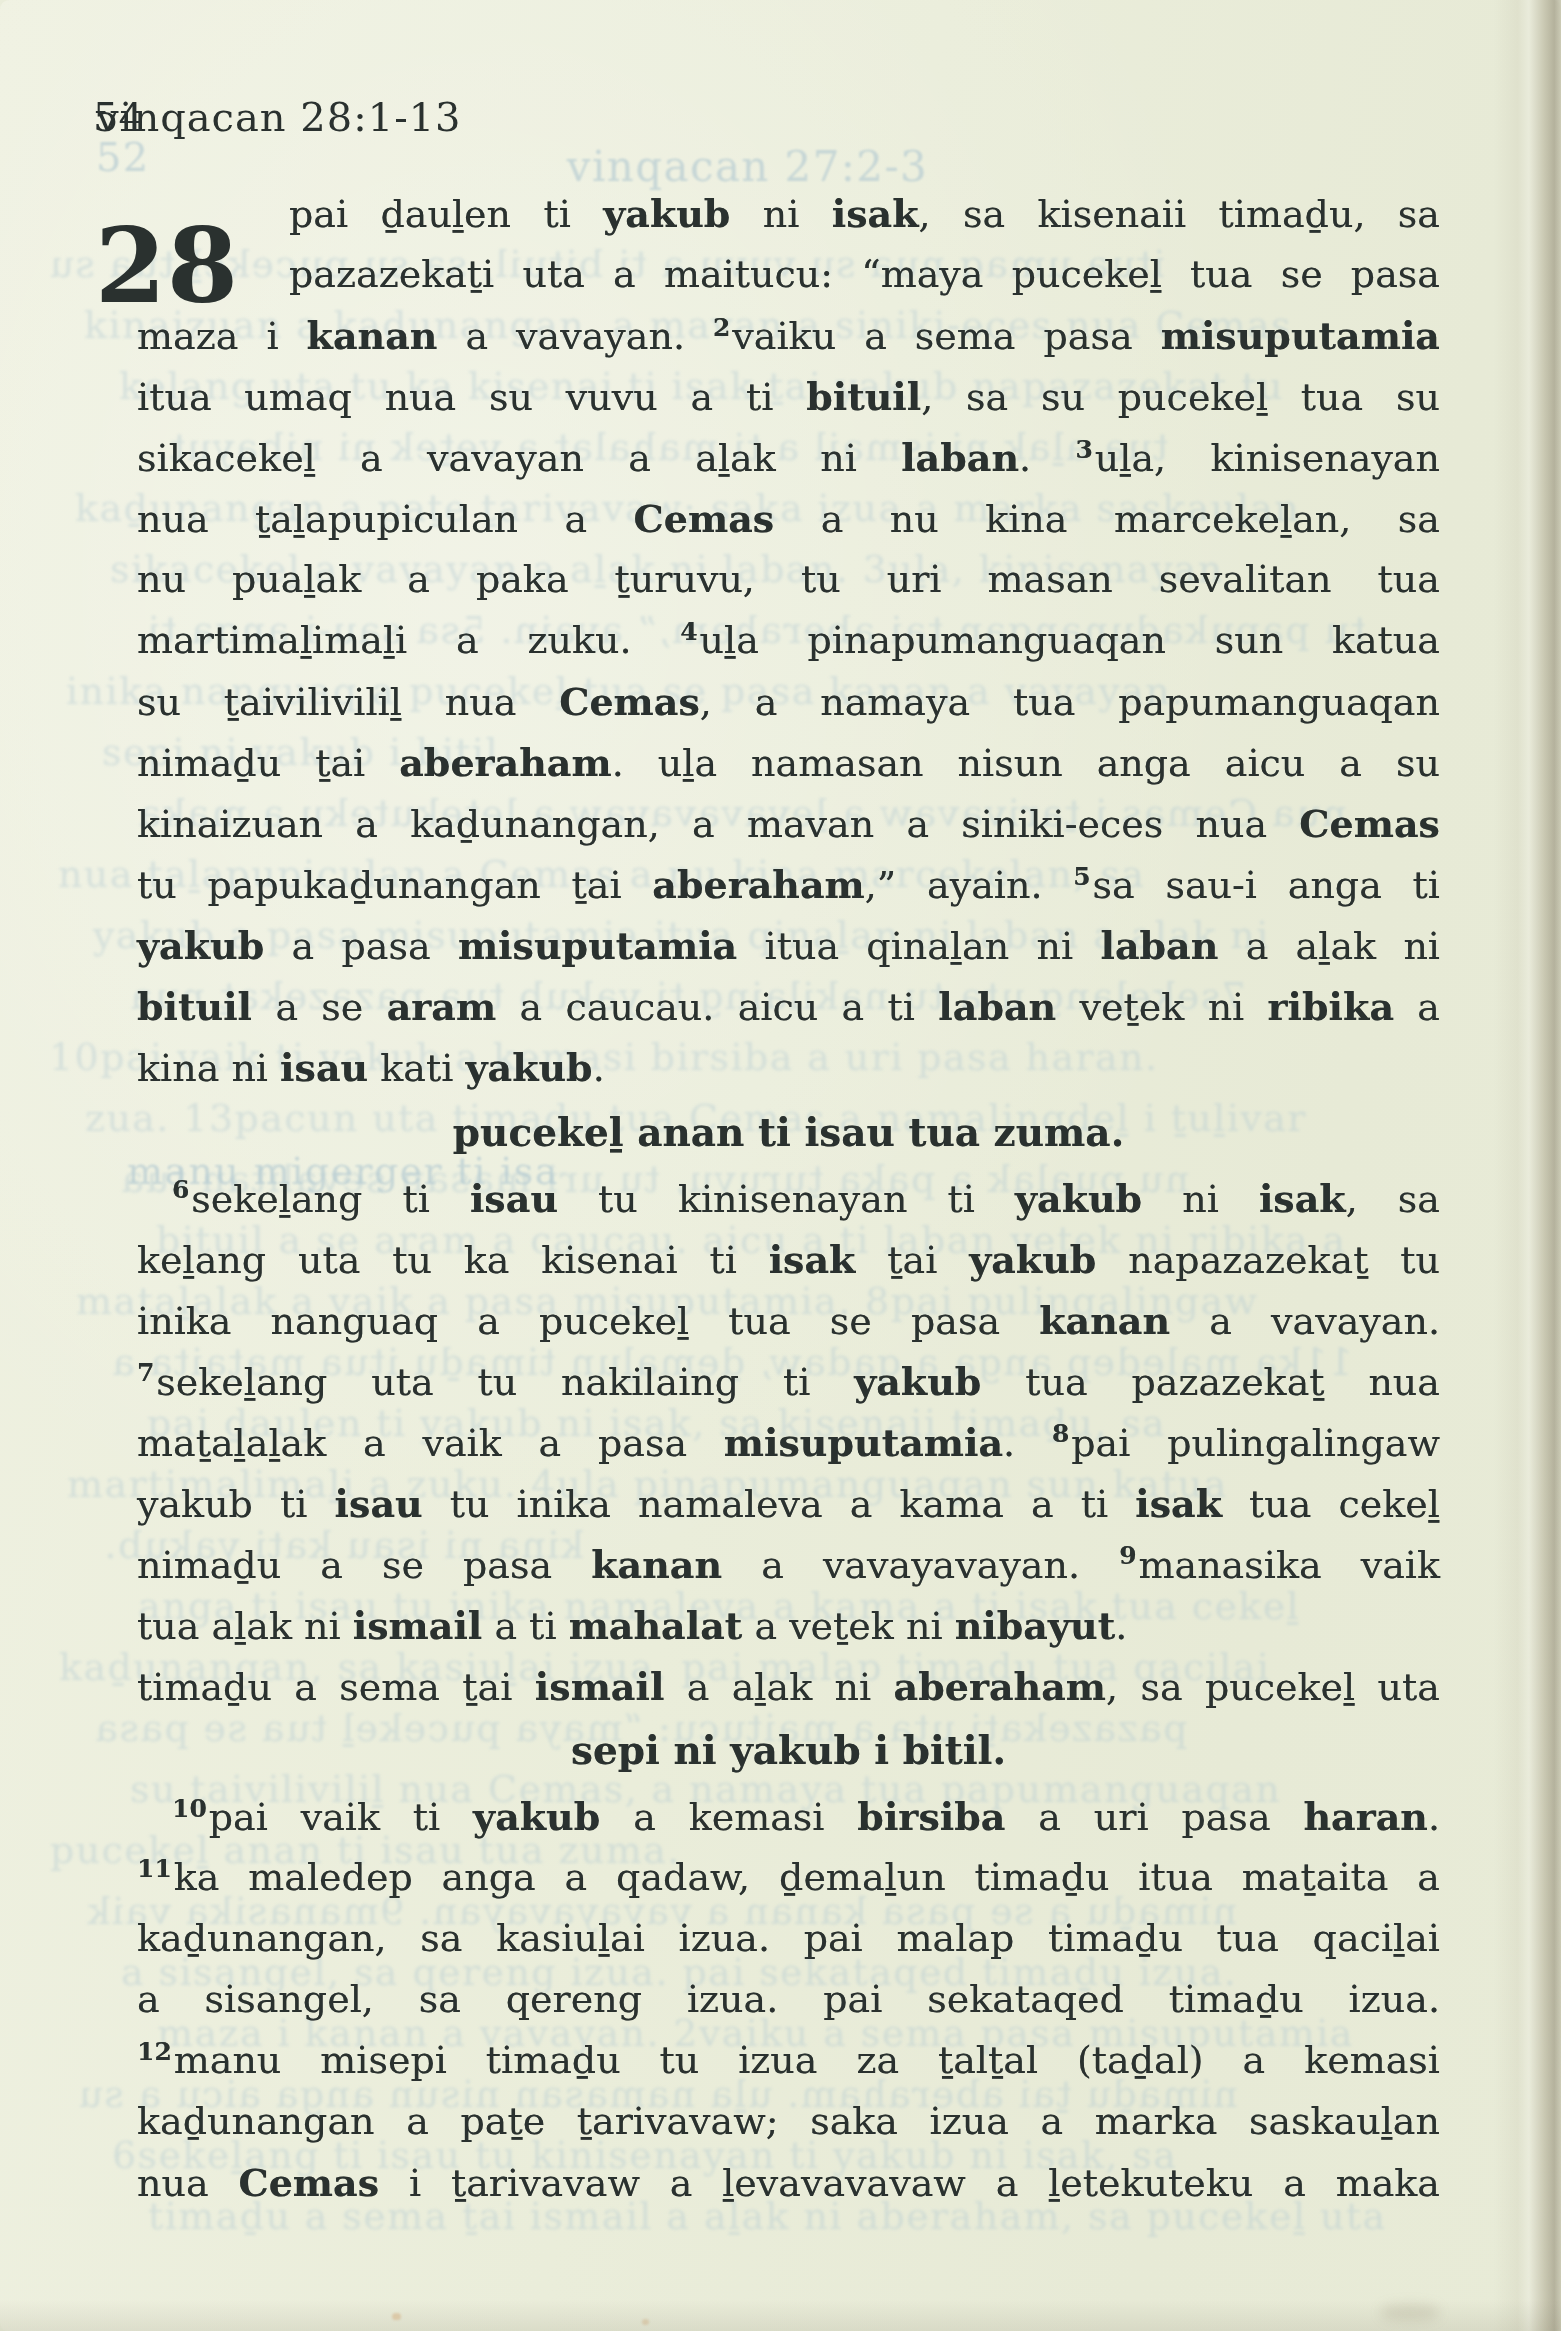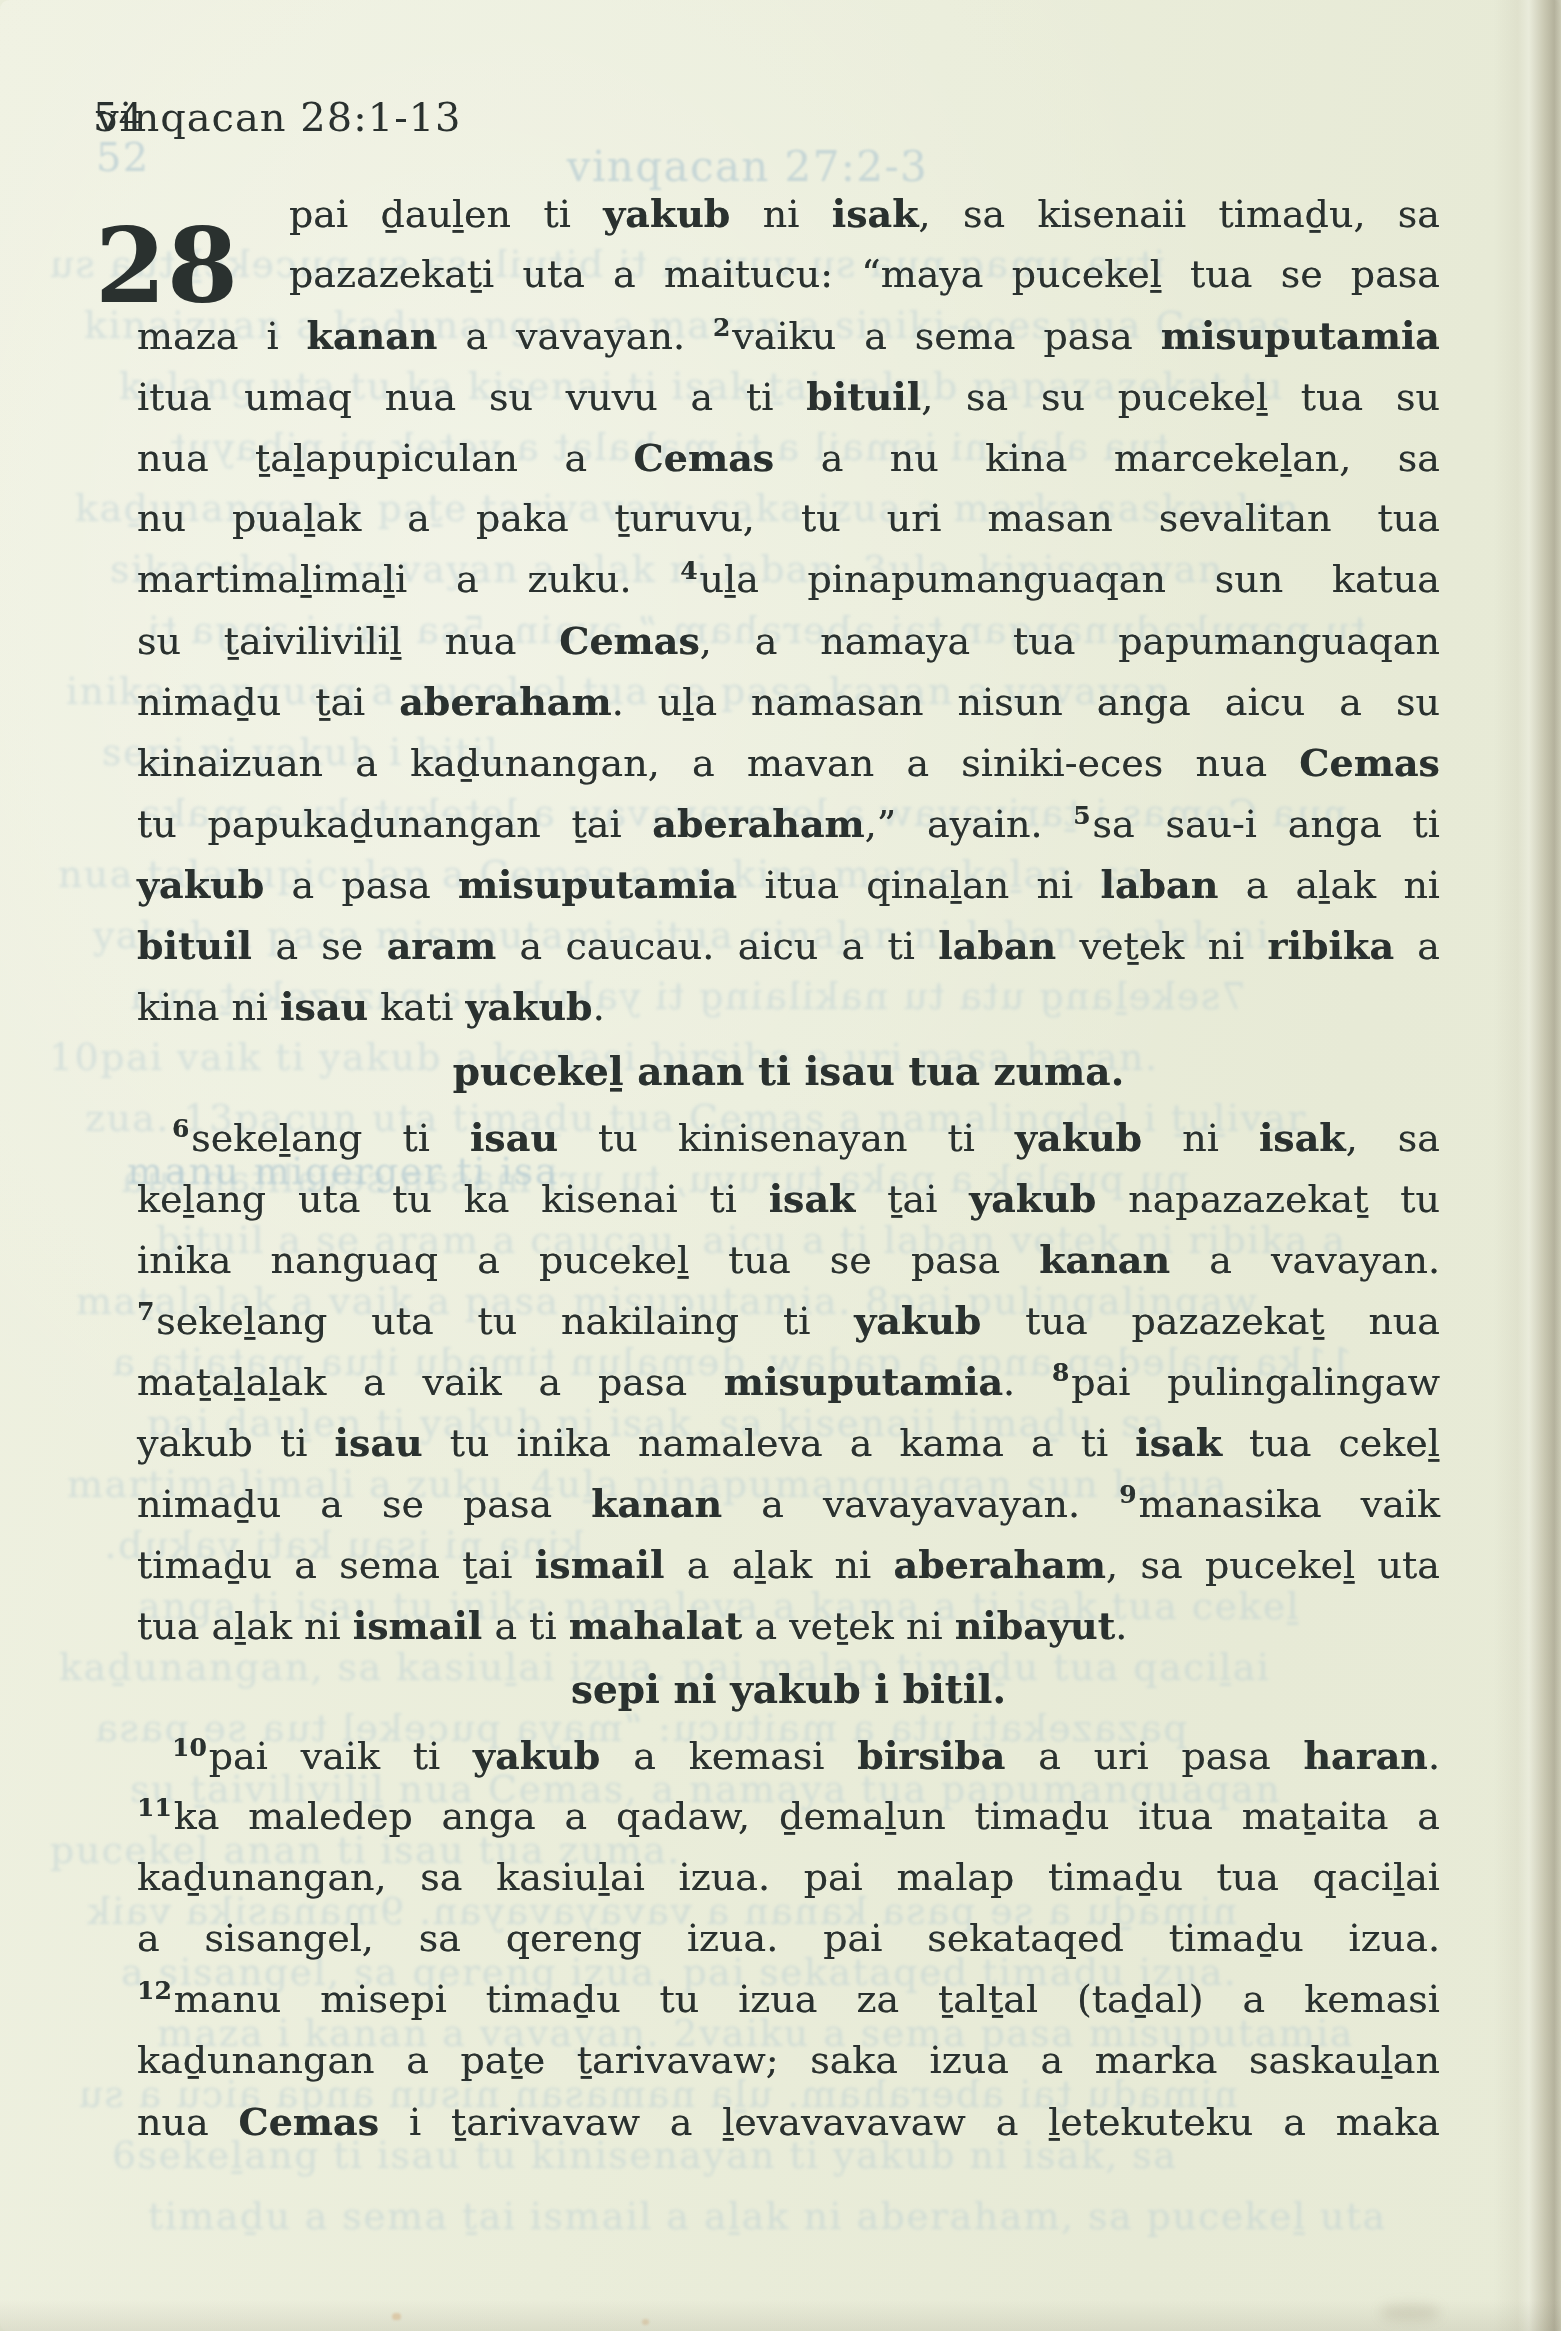--- a/index.html
+++ b/index.html
@@ -146,40 +146,41 @@
 
   <div class="content">
     <div class="pagenum">54</div>
     <div class="runhead">vinqacan 28:1-13</div>
     <div class="chapnum">28</div>
     <div class="textcol" id="textcol">
         <div class="line ind-chapter"><span class="seg">pai ḏauḻen ti </span><span class="seg-b">yakub</span><span class="seg"> ni </span><span class="seg-b">isak</span><span class="seg">, sa kisenaii timaḏu, sa</span></div>
         <div class="line ind-chapter"><span class="seg">pazazekaṯi uta a maitucu: “maya pucekeḻ tua se pasa</span></div>
         <div class="line"><span class="seg">maza i </span><span class="seg-b">kanan</span><span class="seg"> a vavayan. </span><span class="seg-sup">2</span><span class="seg">vaiku a sema pasa </span><span class="seg-b">misuputamia</span></div>
         <div class="line"><span class="seg">itua umaq nua su vuvu a ti </span><span class="seg-b">bituil</span><span class="seg">, sa su pucekeḻ tua su</span></div>
+        <div class="line"><span class="seg">sikacekeḻ a vavayan a aḻak ni </span><span class="seg-b">laban</span><span class="seg">. </span><span class="seg-sup">3</span><span class="seg">uḻa, kinisenayan</span></div>
         <div class="line"><span class="seg">nua ṯaḻapupiculan a </span><span class="seg-b">Cemas</span><span class="seg"> a nu kina marcekeḻan, sa</span></div>
         <div class="line"><span class="seg">nu puaḻak a paka ṯuruvu, tu uri masan sevalitan tua</span></div>
         <div class="line"><span class="seg">martimaḻimaḻi a zuku. </span><span class="seg-sup">4</span><span class="seg">uḻa pinapumanguaqan sun katua</span></div>
         <div class="line"><span class="seg">su ṯaiviliviliḻ nua </span><span class="seg-b">Cemas</span><span class="seg">, a namaya tua papumanguaqan</span></div>
         <div class="line"><span class="seg">nimaḏu ṯai </span><span class="seg-b">aberaham</span><span class="seg">. uḻa namasan nisun anga aicu a su</span></div>
         <div class="line"><span class="seg">kinaizuan a kaḏunangan, a mavan a siniki-eces nua </span><span class="seg-b">Cemas</span></div>
         <div class="line"><span class="seg">tu papukaḏunangan ṯai </span><span class="seg-b">aberaham</span><span class="seg">,” ayain. </span><span class="seg-sup">5</span><span class="seg">sa sau-i anga ti</span></div>
         <div class="line"><span class="seg-b">yakub</span><span class="seg"> a pasa </span><span class="seg-b">misuputamia</span><span class="seg"> itua qinaḻan ni </span><span class="seg-b">laban</span><span class="seg"> a aḻak ni</span></div>
         <div class="line"><span class="seg-b">bituil</span><span class="seg"> a se </span><span class="seg-b">aram</span><span class="seg"> a caucau. aicu a ti </span><span class="seg-b">laban</span><span class="seg"> veṯek ni </span><span class="seg-b">ribika</span><span class="seg"> a</span></div>
         <div class="line last"><span class="seg">kina ni </span><span class="seg-b">isau</span><span class="seg"> kati </span><span class="seg-b">yakub</span><span class="seg">.</span></div>
         <div class="heading">pucekeḻ anan ti isau tua zuma.</div>
         <div class="line ind-verse"><span class="seg-sup">6</span><span class="seg">sekeḻang ti </span><span class="seg-b">isau</span><span class="seg"> tu kinisenayan ti </span><span class="seg-b">yakub</span><span class="seg"> ni </span><span class="seg-b">isak</span><span class="seg">, sa</span></div>
         <div class="line"><span class="seg">keḻang uta tu ka kisenai ti </span><span class="seg-b">isak</span><span class="seg"> ṯai </span><span class="seg-b">yakub</span><span class="seg"> napazazekaṯ tu</span></div>
         <div class="line"><span class="seg">inika nanguaq a pucekeḻ tua se pasa </span><span class="seg-b">kanan</span><span class="seg"> a vavayan.</span></div>
         <div class="line"><span class="seg-sup">7</span><span class="seg">sekeḻang uta tu nakilaing ti </span><span class="seg-b">yakub</span><span class="seg"> tua pazazekaṯ nua</span></div>
         <div class="line"><span class="seg">maṯaḻaḻak a vaik a pasa </span><span class="seg-b">misuputamia</span><span class="seg">. </span><span class="seg-sup">8</span><span class="seg">pai pulingalingaw</span></div>
         <div class="line"><span class="seg">yakub ti </span><span class="seg-b">isau</span><span class="seg"> tu inika namaleva a kama a ti </span><span class="seg-b">isak</span><span class="seg"> tua cekeḻ</span></div>
         <div class="line"><span class="seg">nimaḏu a se pasa </span><span class="seg-b">kanan</span><span class="seg"> a vavayavayan. </span><span class="seg-sup">9</span><span class="seg">manasika vaik</span></div>
+        <div class="line last"><span class="seg">tua aḻak ni </span><span class="seg-b">ismail</span><span class="seg"> a ti </span><span class="seg-b">mahalat</span><span class="seg"> a veṯek ni </span><span class="seg-b">nibayut</span><span class="seg">.</span></div>
         <div class="line"><span class="seg">timaḏu a sema ṯai </span><span class="seg-b">ismail</span><span class="seg"> a aḻak ni </span><span class="seg-b">aberaham</span><span class="seg">, sa pucekeḻ uta</span></div>
-        <div class="line last"><span class="seg">tua aḻak ni </span><span class="seg-b">ismail</span><span class="seg"> a ti </span><span class="seg-b">mahalat</span><span class="seg"> a veṯek ni </span><span class="seg-b">nibayut</span><span class="seg">.</span></div>
         <div class="heading">sepi ni yakub i bitil.</div>
         <div class="line ind-verse"><span class="seg-sup">10</span><span class="seg">pai vaik ti </span><span class="seg-b">yakub</span><span class="seg"> a kemasi </span><span class="seg-b">birsiba</span><span class="seg"> a uri pasa </span><span class="seg-b">haran</span><span class="seg">.</span></div>
         <div class="line"><span class="seg-sup">11</span><span class="seg">ka maledep anga a qadaw, ḏemaḻun timaḏu itua maṯaita a</span></div>
         <div class="line"><span class="seg">kaḏunangan, sa kasiuḻai izua. pai malap timaḏu tua qaciḻai</span></div>
         <div class="line"><span class="seg">a sisangel, sa qereng izua. pai sekataqed timaḏu izua.</span></div>
         <div class="line"><span class="seg-sup">12</span><span class="seg">manu misepi timaḏu tu izua za ṯalṯal (taḏal) a kemasi</span></div>
         <div class="line"><span class="seg">kaḏunangan a paṯe ṯarivavaw; saka izua a marka saskauḻan</span></div>
         <div class="line"><span class="seg">nua </span><span class="seg-b">Cemas</span><span class="seg"> i ṯarivavaw a ḻevavavavaw a ḻetekuteku a maka</span></div>
       </div>
   </div>

